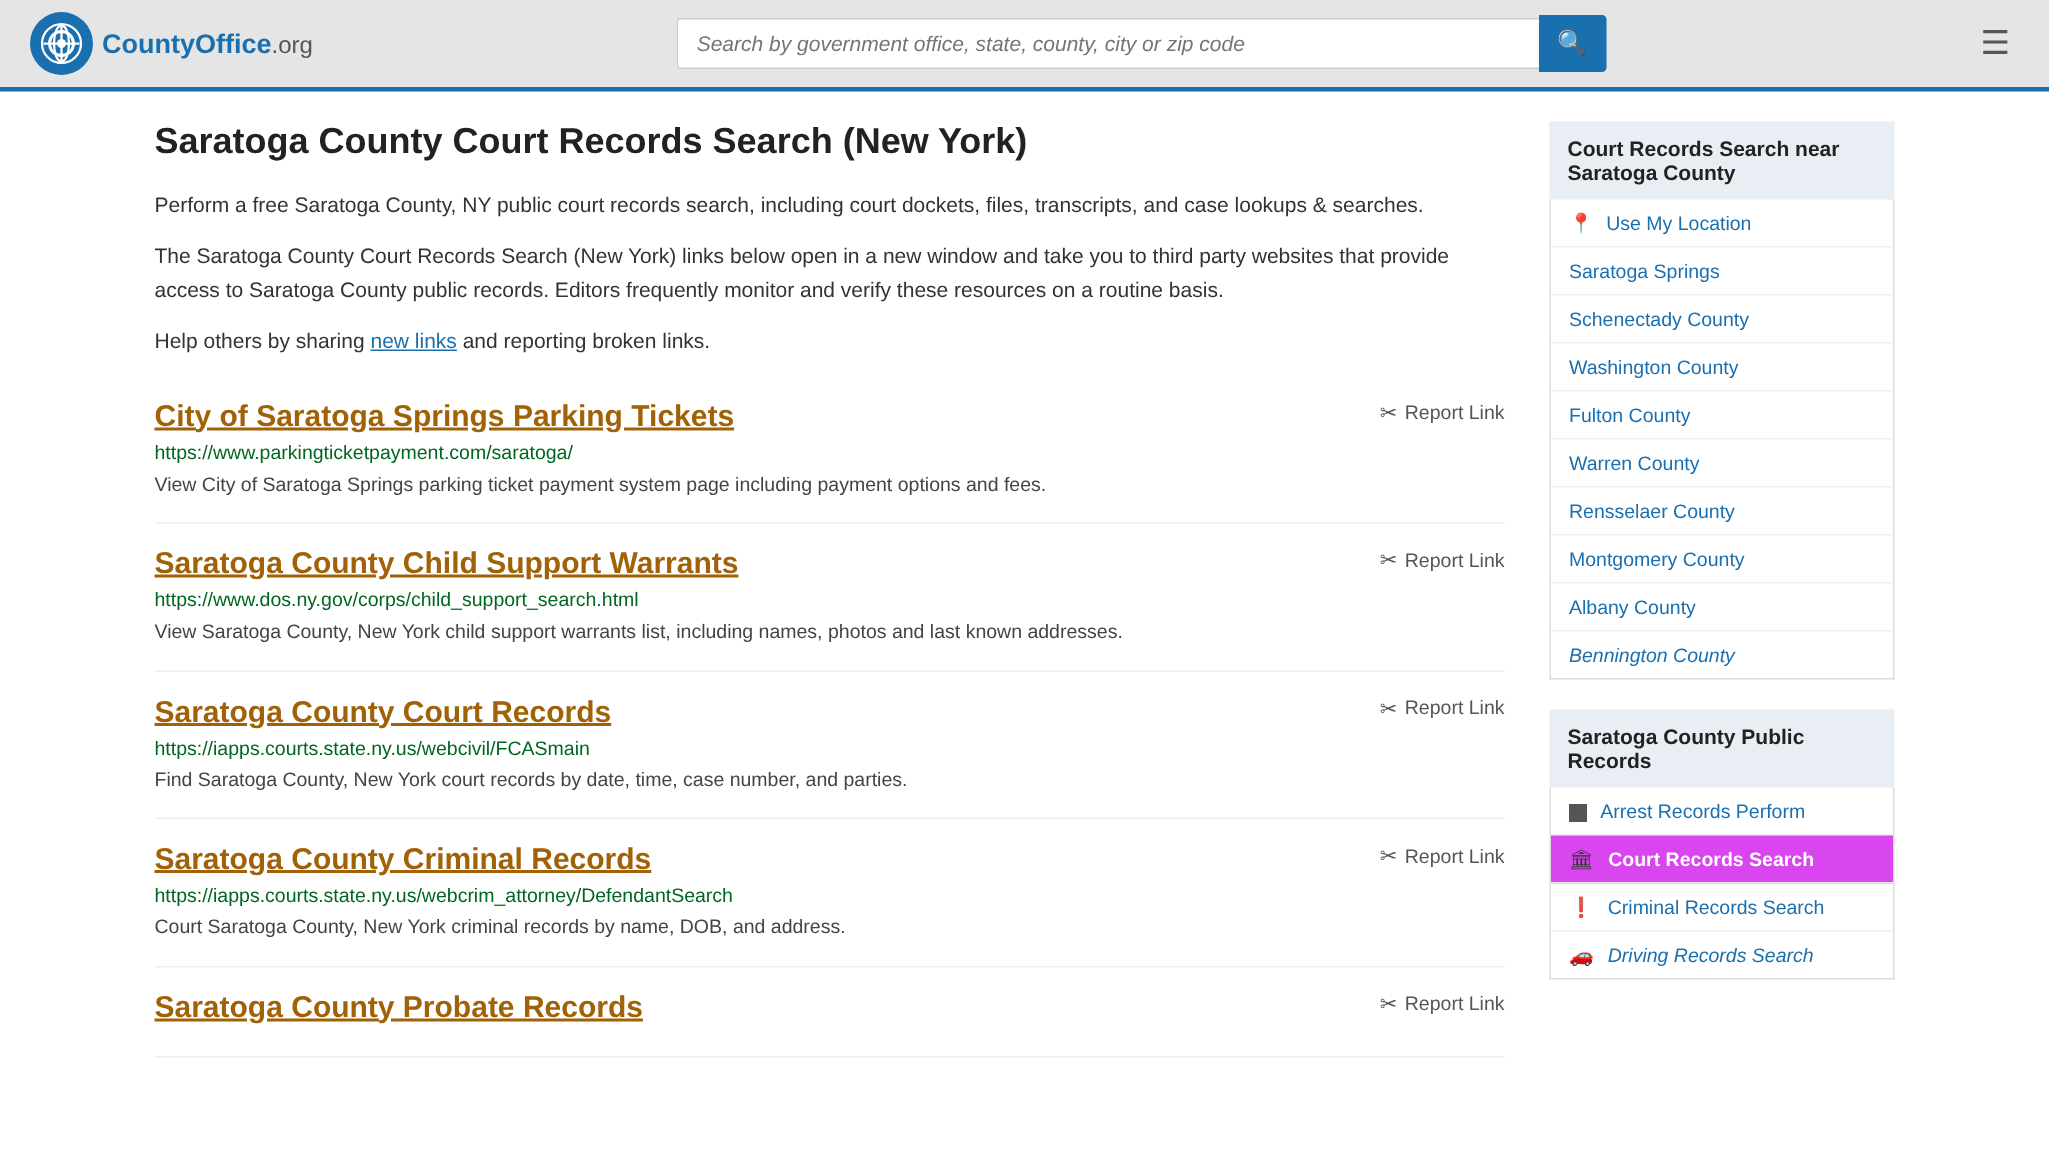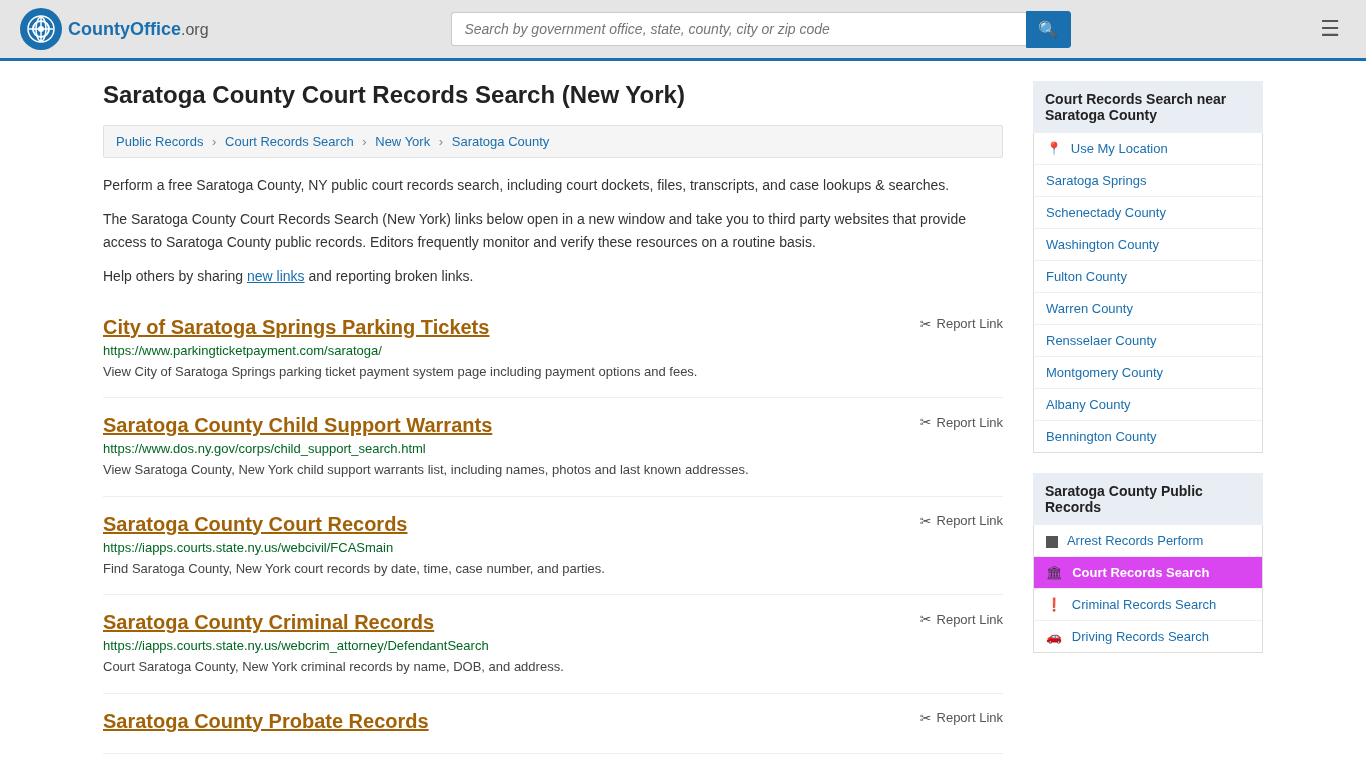--- a/index.html
+++ b/index.html
@@ -175,21 +175,21 @@
     .sidebar-list {
       list-style: none;
       border: 1px solid #ddd;
       border-top: none;
     }
     .sidebar-list li {
       padding: 8px 12px;
       border-bottom: 1px solid #eee;
       font-size: 13px;
     }
-    .sidebar-list li:last-child { border-bottom: none; }
+    .sidebar-list li:last-child { border-bottom: none; font-style: italic; }
     .sidebar-list li a {
       color: #1a6faf;
       text-decoration: none;
     }
     .sidebar-list li.active {
       background: #d946ef;
     }
     .sidebar-list li.active a {
       color: #fff;
       font-weight: bold;
@@ -231,29 +231,20 @@
   <button id="hamburger-btn">
     <span>☰</span>
   </button>
 </div>
 
 <div id="main-container">
 
   <div id="content-area">
     <h1 id="page-title">Saratoga County Court Records Search (New York)</h1>
 
-    <div id="breadcrumb">
-      <a href="#">Public Records</a>
-      <span class="sep">›</span>
-      <a href="#">Court Records Search</a>
-      <span class="sep">›</span>
-      <a href="#">New York</a>
-      <span class="sep">›</span>
-      <a href="#">Saratoga County</a>
-    </div>
 
     <p class="description">Perform a free Saratoga County, NY public court records search, including court dockets, files, transcripts, and case lookups &amp; searches.</p>
     <p class="description">The Saratoga County Court Records Search (New York) links below open in a new window and take you to third party websites that provide access to Saratoga County public records. Editors frequently monitor and verify these resources on a routine basis.</p>
     <p class="description">
       <span>Help others by sharing </span><a href="#">new links</a><span> and reporting broken links.</span>
     </p>
 
     <div class="result-item">
       <div class="result-header">
         <a href="#" class="result-title">City of Saratoga Springs Parking Tickets</a>

